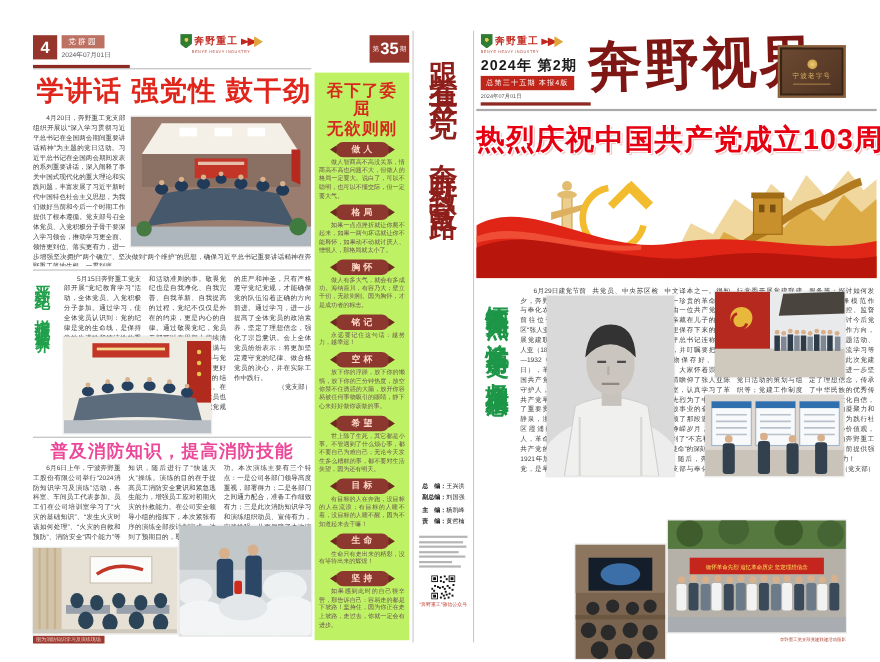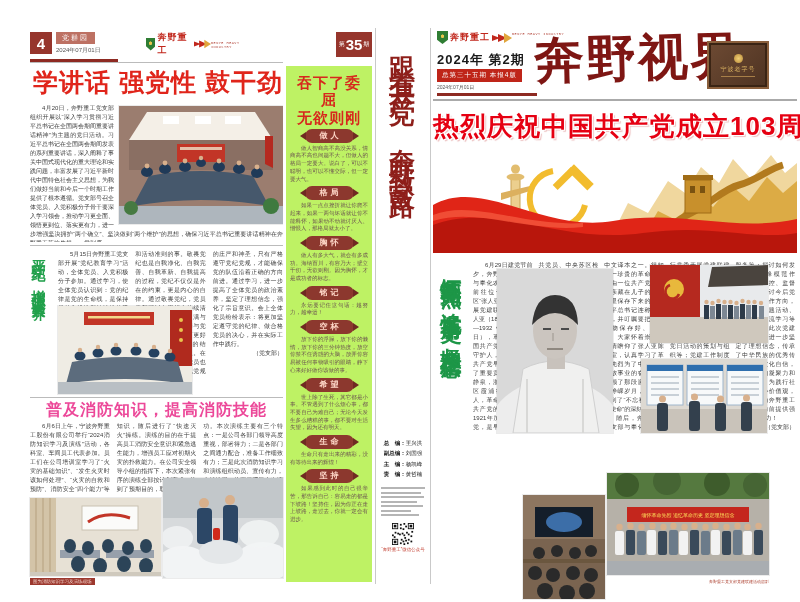--- a/index.html
+++ b/index.html
@@ -18,21 +18,21 @@
   .page-left{position:absolute;left:28px;top:28px;width:346px;height:556px;}
   .pageno{left:2px;top:4px;width:22px;height:22px;background:#96352c;color:#fff;
           font-size:15px;font-weight:bold;display:flex;align-items:center;justify-content:center;}
   .seclabel{left:28px;top:4px;background:#bd7163;color:#fff;font-size:7px;padding:1px 6px;letter-spacing:2px;}
   .hdate{left:28px;top:18px;font-size:6px;color:#555;}
   .issuebox{right:2px;top:4px;width:36px;height:25px;background:#96352c;color:#fff;
             display:flex;align-items:center;justify-content:center;gap:1px;}
   .issuebox .sm{font-size:6px;} .issuebox .lg{font-size:15px;font-weight:bold;}
   .darkbar{background:#8e2a22;height:3px;}
   .grayline{background:#bbb;height:1px;}
-  .logo{display:flex;align-items:center;font-family:Liberation Mono, monospace;}
+  .logo{display:flex;flex-direction:column;align-items:center;}
   .logorow{display:flex;align-items:center;gap:2px;}
   .shield{width:11px;height:13px;background:radial-gradient(circle at 50% 40%,#e9c64d 0 1.5px,#2f7d33 2px);
           clip-path:polygon(0 0,100% 0,100% 68%,50% 100%,0 68%);}
   .brandcn{font-weight:900;color:#c1271c;font-size:9px;letter-spacing:1px;}
   .branden{font-size:3.5px;color:#b3473c;letter-spacing:.5px;margin-top:1px;}
   .a1title{left:2px;top:38px;width:253px;text-align:right;font-size:25px;font-weight:900;
            color:#e0251b;letter-spacing:1px;white-space:nowrap;}
   .a1body{left:2px;top:76px;width:253px;height:138px;overflow:hidden;}
   .a1photo{float:right;width:164px;height:118px;margin:2px 0 3px 5px;}
   .a2wrap{left:2px;top:220px;width:253px;height:148px;}
@@ -281,20 +281,24 @@
         </div>
       <div class="psec">
           <div class="ribbon">空杯</div>
           <div class="ptext">放下你的浮躁，放下你的懒惰，放下你的三分钟热度，放空你禁不住诱惑的大脑，放开你容易被任何事物吸引的眼睛，静下心来好好做你该做的事。</div>
         </div>
       <div class="psec">
           <div class="ribbon">希望</div>
           <div class="ptext">世上除了生死，其它都是小事。不管遇到了什么烦心事，都不要自己为难自己；无论今天发生多么糟糕的事，都不要对生活失望，因为还有明天。</div>
         </div>
       <div class="psec">
+          <div class="ribbon">目标</div>
+          <div class="ptext">有目标的人在奔跑，没目标的人在流浪；有目标的人睡不着，没目标的人睡不醒，因为不知道起来去干嘛！</div>
+        </div>
+      <div class="psec">
           <div class="ribbon">生命</div>
           <div class="ptext">生命只有走出来的精彩，没有等待出来的辉煌！</div>
         </div>
       <div class="psec">
           <div class="ribbon">坚持</div>
           <div class="ptext">如果感到此时的自己很辛苦，那告诉自己：容易走的都是下坡路！坚持住，因为你正在走上坡路，走过去，你就一定会有进步。</div>
         </div>
 
     </div>
   </div>

